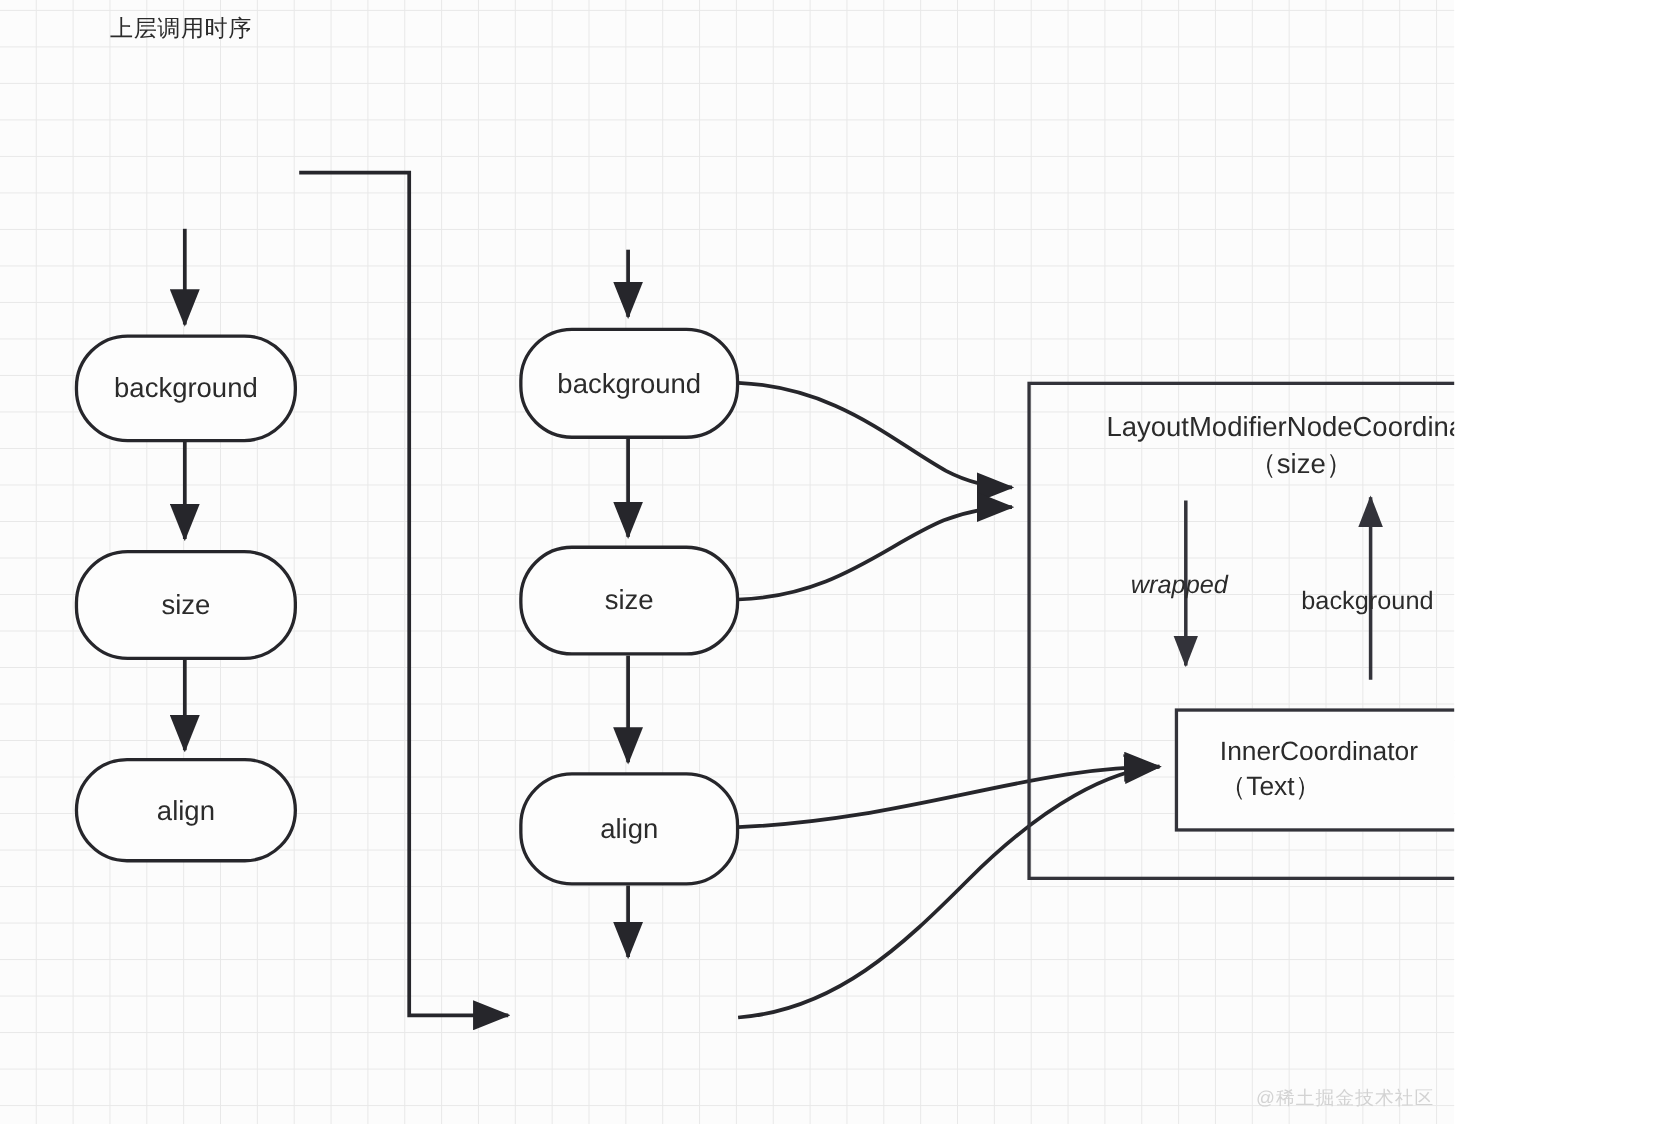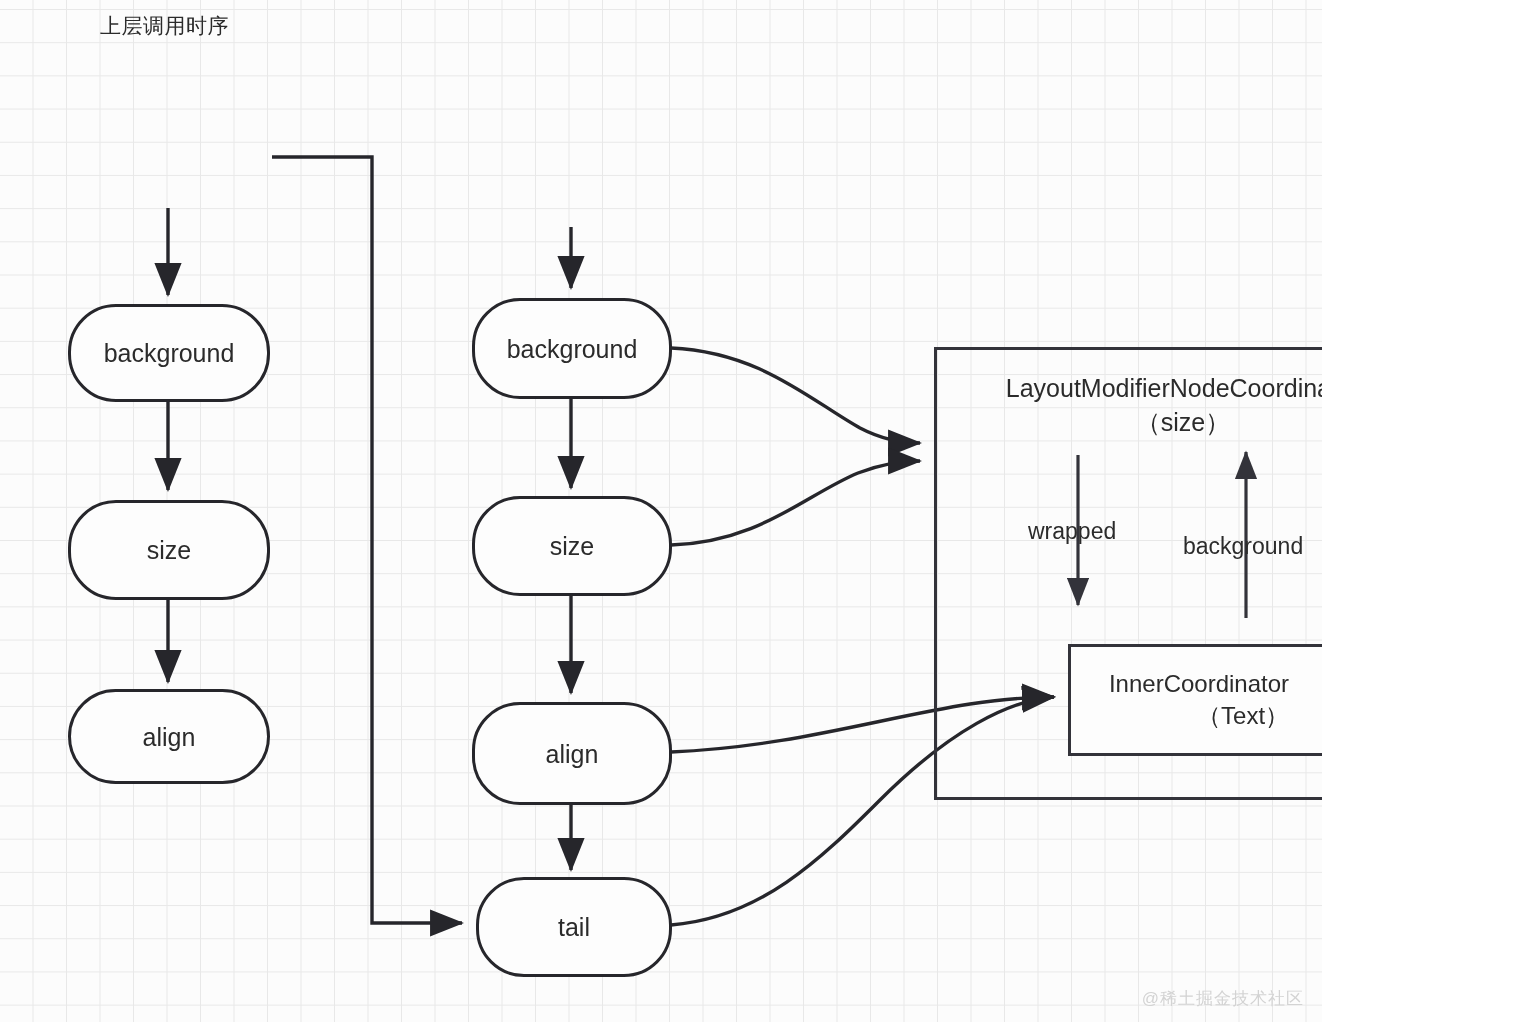--- a/index.html
+++ b/index.html
@@ -76,21 +76,21 @@
     position: absolute;
     box-sizing: border-box;
     display: flex;
     align-items: center;
     justify-content: center;
     background: #fdfdfd;
     border: 3px solid #33333a;
     border-radius: 0;
     color: #2b2b2b;
     font-size: 24px;
-    text-align: right;
+    text-align: left;
     line-height: 1.35;
     white-space: pre-line;
   }
   .edge-label {
     position: absolute;
     font-size: 23px;
     color: #2b2b2b;
     white-space: nowrap;
   }
   .watermark {
@@ -156,28 +156,27 @@
 
   <div class="node" style="left:68px; top:689px; width:202px; height:95px;">align</div>
 
 
   <div class="node" style="left:472px; top:298px; width:200px; height:101px;">background</div>
 
   <div class="node" style="left:472px; top:496px; width:200px; height:100px;">size</div>
 
   <div class="node" style="left:472px; top:702px; width:200px; height:103px;">align</div>
 
-  <div class="node" style="left:476px; top:877px; width:196px; height:100px;">tail</div>
 
   <div class="panel" style="left:934px; top:347px; width:498px; height:453px;">
     <div class="panel-title">LayoutModifierNodeCoordinator
 （size）</div>
   </div>
 
-  <div class="edge-label" style="left:1028px; top:518px;">wrapped</div>
+  <div class="edge-label" style="left:1028px; top:518px;font-style:italic;">wrapped</div>
 
   <div class="edge-label" style="left:1183px; top:533px;">background</div>
 
   <div class="inner-box" style="left:1068px; top:644px; width:262px; height:112px;">InnerCoordinator
 （Text）</div>
 
   <div class="watermark">@稀土掘金技术社区</div>
 
 </div>
 

